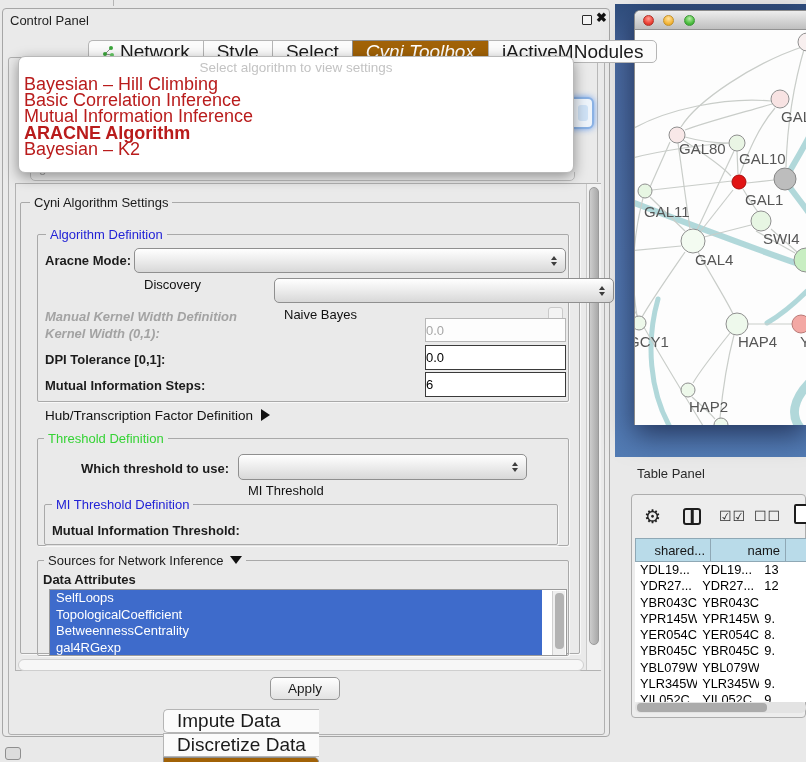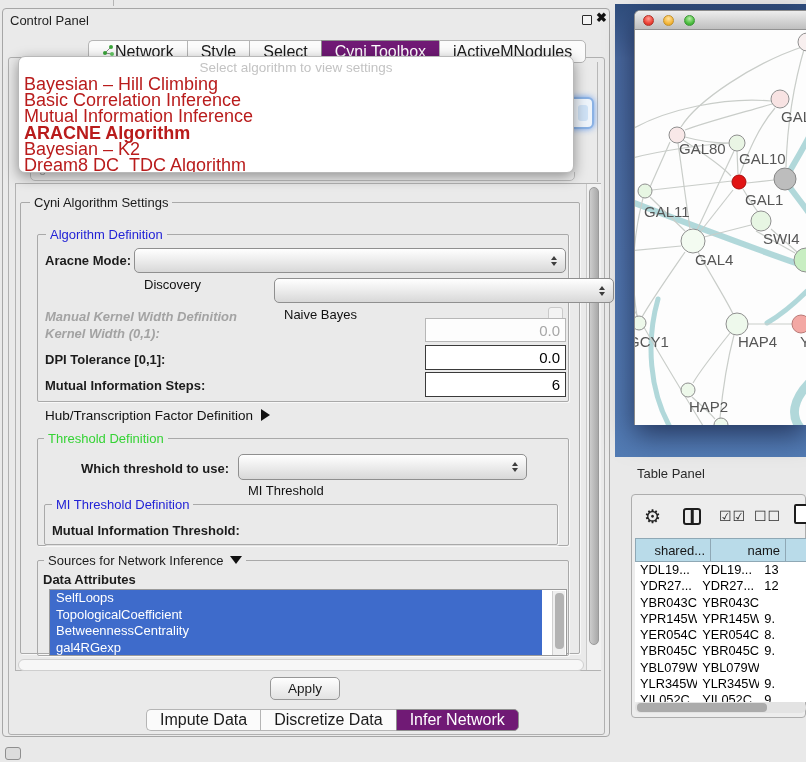--- a/index.html
+++ b/index.html
@@ -11,25 +11,25 @@
   
   .cp-outer { left:2px; top:8px; width:608px; height:729px; border:1px solid #a6a6a6; border-radius:4px; background:#eaeaea; }
   .cp-title { left:10px; top:13px; font-size:13px; color:#1f1f1f; }
   .float-btn { left:582px; top:15px; width:10px; height:10px; border:1.5px solid #2a2a2a; border-radius:1px; background:#f4f4f4; }
   .close-btn { left:596px; top:10px; font-size:13px; font-weight:bold; color:#111; }
   .cp-body { left:8px; top:57px; width:597px; height:678px; border:1px solid #b0b0b0; border-radius:3px; background:#eaeaea; }
   .top-tick { left:113px; top:0; width:1px; height:6px; background:#b5b5b5; }
 
   
   .tabrow { display:flex; align-items:stretch; height:23px; z-index:6; }
-  .tab { display:flex; align-items:center; padding:0 13px; background:#fbfbfb;
-         border:1px solid #b5b5b5; border-right:none; font-size:16px; color:#1b1b1b; white-space:nowrap; }
+  .tab { display:flex; align-items:center; gap:5px; padding:0 13px; background:#fbfbfb;
+         border:1px solid #b5b5b5; border-right:none; font-size:19px; color:#1b1b1b; white-space:nowrap; }
   .tab:first-child { border-radius:5px 0 0 5px; }
   .tab:last-child { border-right:1px solid #b5b5b5; border-radius:0 5px 5px 0; }
-  .tab.sel { background:#701a75; color:#fff; border-color:#8f8f8f; }
+  .tab.sel { background:#a16207; color:#fff; border-color:#8f8f8f;font-style:italic; }
 
   
   .dropdown { left:18px; top:56px; width:556px; height:117px; background:#fff; border:1px solid #b9b9b9;
               border-radius:7px; box-shadow:0 4px 14px rgba(0,0,0,.40); z-index:50; overflow:hidden; }
   .dd-ph { text-align:center; padding-top:3px; color:#c3c3c3; font-size:13.5px; height:19px; }
   .dd-item { padding:0 0 0 5px; line-height:16.2px; font-size:18px; color:#b91c1c; }
   .dd-item.bold { font-weight:bold; }
 
   
   .combo-frag { left:566px; top:97px; width:28px; height:32px; border:2px solid #8ab1e4; border-radius:6px;
@@ -57,21 +57,21 @@
   .flabel.dis { color:#a3a3a3;font-style:italic; }
 
   .combo { display:flex; align-items:center; background:linear-gradient(#ffffff,#ececec 50%,#d8d8d8); border:1px solid #8f8f8f;
            border-radius:5px; padding:0 4px 0 9px; font-size:13px; color:#111; }
   .combo .ctext { flex:1;margin-top:47px; }
   .stepper { display:flex; flex-direction:column; align-items:center; justify-content:center; width:14px; gap:2px; }
   .stepper i { display:block; width:0; height:0; border-left:3.5px solid transparent; border-right:3.5px solid transparent; }
   .stepper .up { border-bottom:4px solid #3d3d3d; }
   .stepper .dn { border-top:4px solid #3d3d3d; }
 
-  .num-input { position:absolute; text-align:right; padding-right:5px; font-family:"Liberation Sans",sans-serif; font-size:15px;
+  .num-input { position:absolute; padding-right:5px; font-family:"Liberation Sans",sans-serif; font-size:13px;
                background:#fff; border:1.5px solid #3a3a3a; }
   .num-input.dis { border:1px solid #b7b7b7; color:#a7a7a7; background:#fdfdfd; }
   .chk { left:548px; top:307px; width:15px; height:15px; border:1px solid #c9c9c9; border-radius:3px; background:#f3f3f3; }
 
   .hub-row { font-size:13.5px; color:#101010; }
   .tri-right { display:inline-block; width:0; height:0; border-top:6px solid transparent; border-bottom:6px solid transparent;
                border-left:9px solid #111; margin-left:8px; vertical-align:-1px; }
   .tri-down { display:inline-block; width:0; height:0; border-left:6px solid transparent; border-right:6px solid transparent;
               border-top:8px solid #111; margin-left:6px; vertical-align:1px; }
 
@@ -238,41 +238,40 @@
         <div class="attr-item">BetweennessCentrality</div>
         <div class="attr-item">gal4RGexp</div>
       </div>
     <div class="list-scroll">
         <div class="list-thumb"></div>
       </div>
   </div>
 
   <div class="abs apply-btn">Apply</div>
 
-  <div class="abs tabrow" style="left:146px; top:709px; height:22px;" id="bottom-tabs">
+  <div class="abs tabrow" style="left:163px; top:709px; height:22px;flex-direction:column;" id="bottom-tabs">
       <div class="tab">
         <span>Impute Data</span>
       </div>
       <div class="tab">
         <span>Discretize Data</span>
       </div>
       <div class="tab sel">
         <span>Infer Network</span>
       </div>
     </div>
 
   <div class="abs dropdown">
     <div class="dd-ph">Select algorithm to view settings</div>
     <div id="dd-items">
         <div class="dd-item">Bayesian – Hill Climbing</div>
         <div class="dd-item">Basic Correlation Inference</div>
         <div class="dd-item">Mutual Information Inference</div>
         <div class="dd-item bold">ARACNE Algorithm</div>
         <div class="dd-item">Bayesian – K2</div>
-        <div class="dd-item">Dream8 DC_TDC Algorithm</div>
       </div>
   </div>
 
   <div class="abs desktop"></div>
   <div class="abs netwin">
     <div class="titlebar">
       <span class="light red"></span>
       <span class="light yellow"></span>
       <span class="light green"></span>
     </div>

